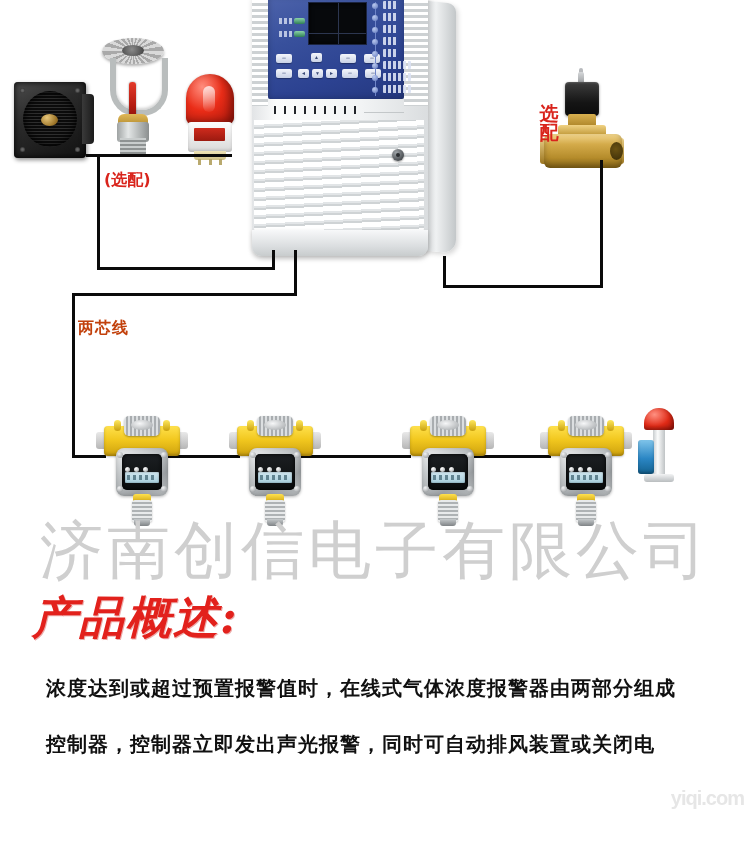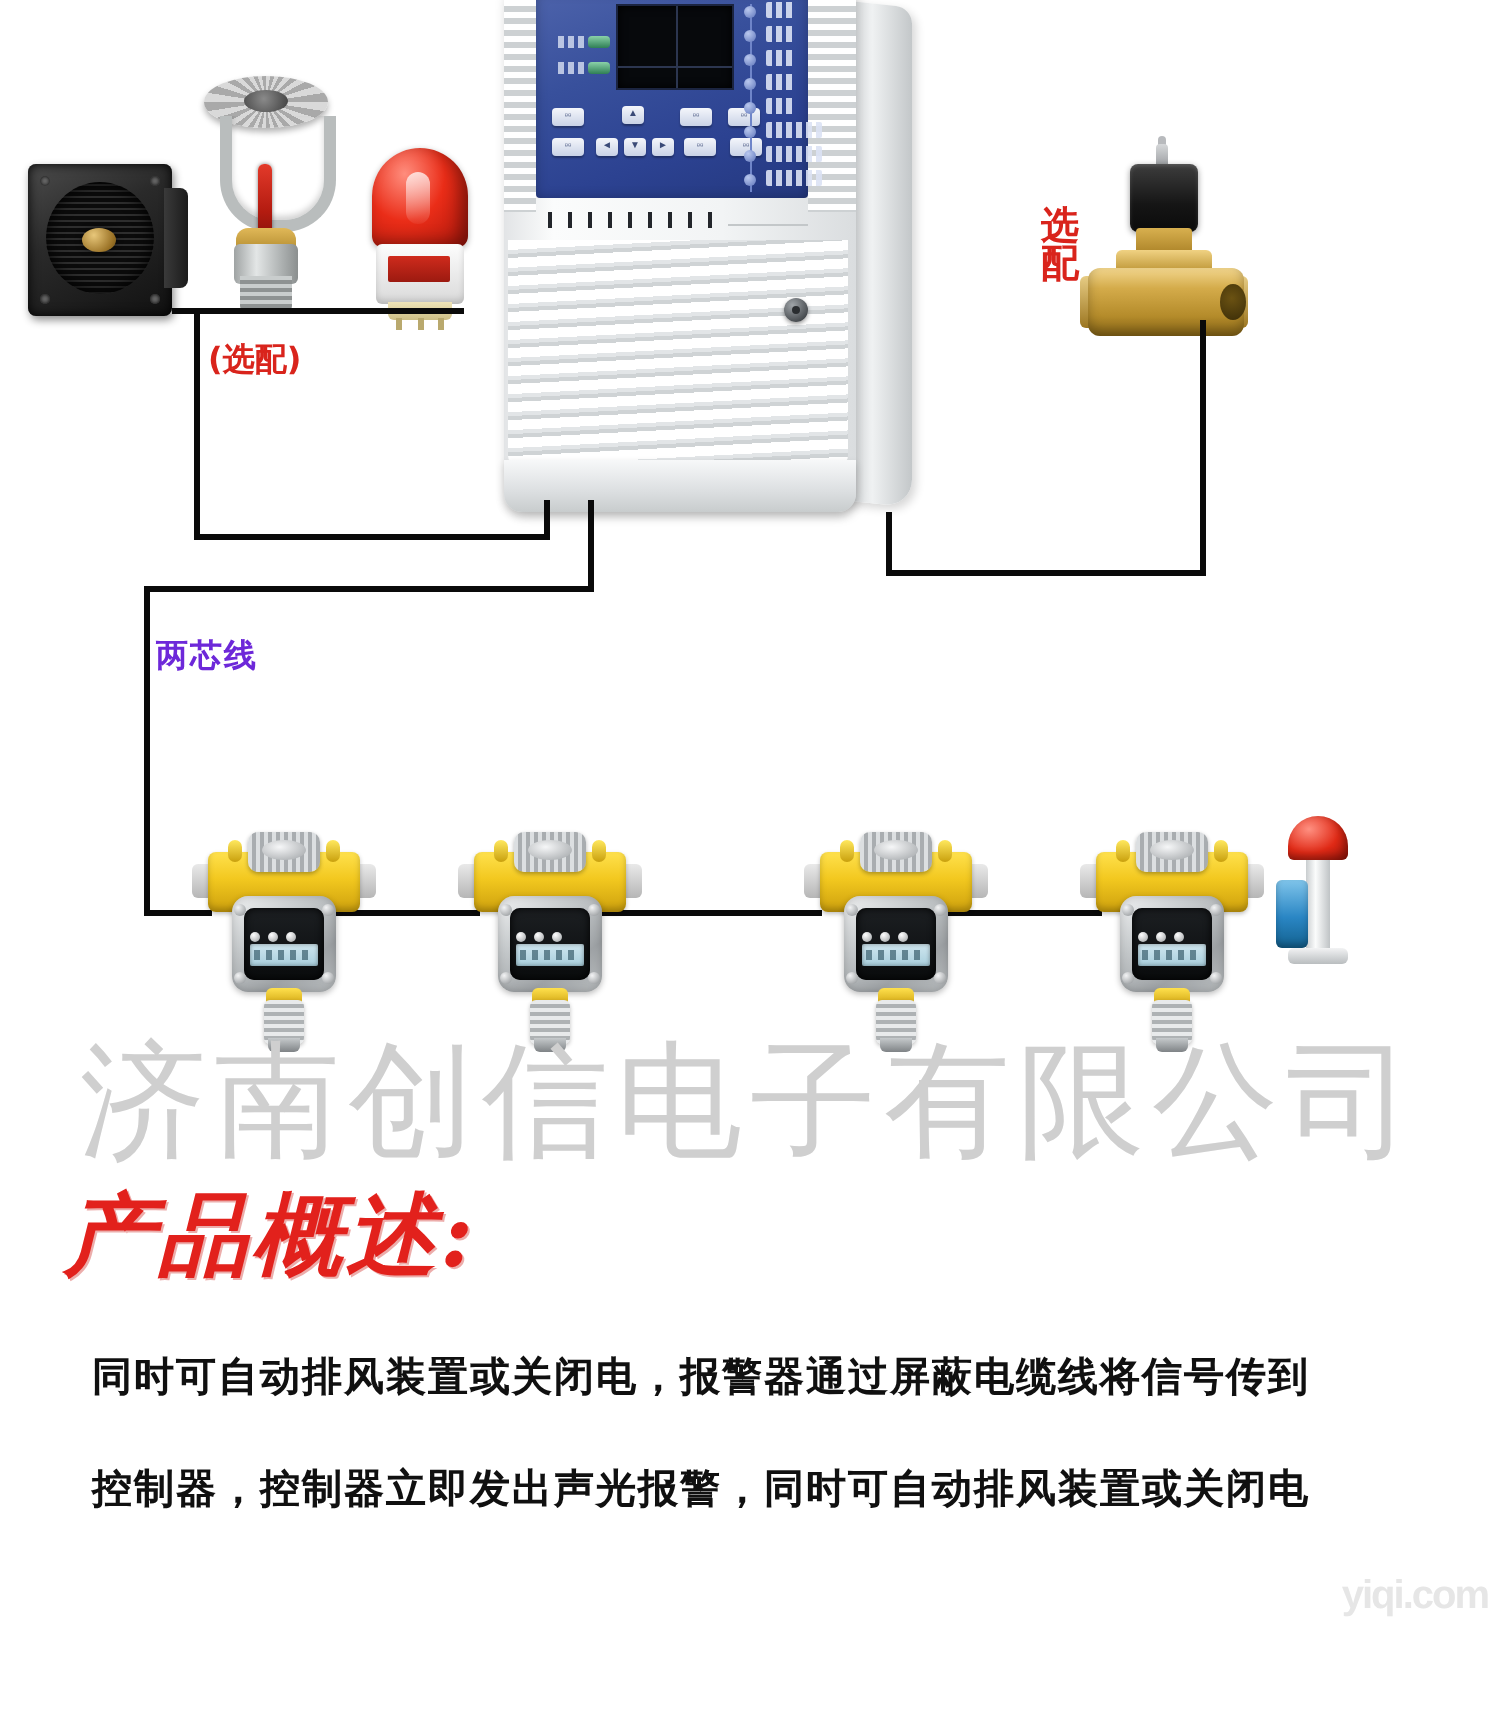--- a/index.html
+++ b/index.html
@@ -334,25 +334,25 @@
     background:linear-gradient(180deg,#f2f3f4,#b9bdbf);
   }
 
   
   .optlbl{
     position:absolute;color:#d9241c;font-weight:bold;
     font-family:"DejaVu Sans","Liberation Sans",sans-serif;
     white-space:nowrap;line-height:1.05;letter-spacing:0px;
   }
   .optlbl.l1{left:104px;top:172px;font-size:16px;}
-  .optlbl.l2{left:519px;top:104px;font-size:19px;width:22px;white-space:normal;text-align:center;line-height:1.0;}
+  .optlbl.l2{left:538px;top:104px;font-size:19px;width:22px;white-space:normal;text-align:center;line-height:1.0;}
 
   
   .wirelbl{
-    position:absolute;left:78px;top:318px;font-size:16px;font-weight:bold;color:#6d28d9;
+    position:absolute;left:78px;top:318px;font-size:16px;font-weight:bold;color:#c2410c;
     font-family:"DejaVu Sans","Liberation Sans",sans-serif;letter-spacing:1px;
   }
 
   
   .section{position:absolute;left:0;top:588px;width:750px;height:280px;z-index:3;}
   .sec-title{
     position:absolute;left:32px;top:0px;font-size:45px;color:#e2211c;
     font-family:"DejaVu Serif","Liberation Serif",serif;font-weight:bold;
     font-style:italic;letter-spacing:2px;
     text-shadow:1px 1px 0 rgba(200,20,15,.35);
@@ -633,18 +633,18 @@
 
   <div class="watermark">济南创信电子有限公司</div>
 
   <div class="wm2">
     <div class="l1">yiqi.com</div>
   </div>
 
   <div class="section">
     <div class="sec-title">产品概述:</div>
     <div class="body-copy">
-      <p class="i3">同时可自动排风装置或关闭电，报警器通过屏蔽电缆线将信号传到</p>
+      <p class="i3">浓度达到或超过预置报警值时，在线式气体浓度报警器由两部分组成</p>
       <p class="i4">控制器，控制器立即发出声光报警，同时可自动排风装置或关闭电</p>
     </div>
   </div>
 
 </div>
 
 </body></html>

